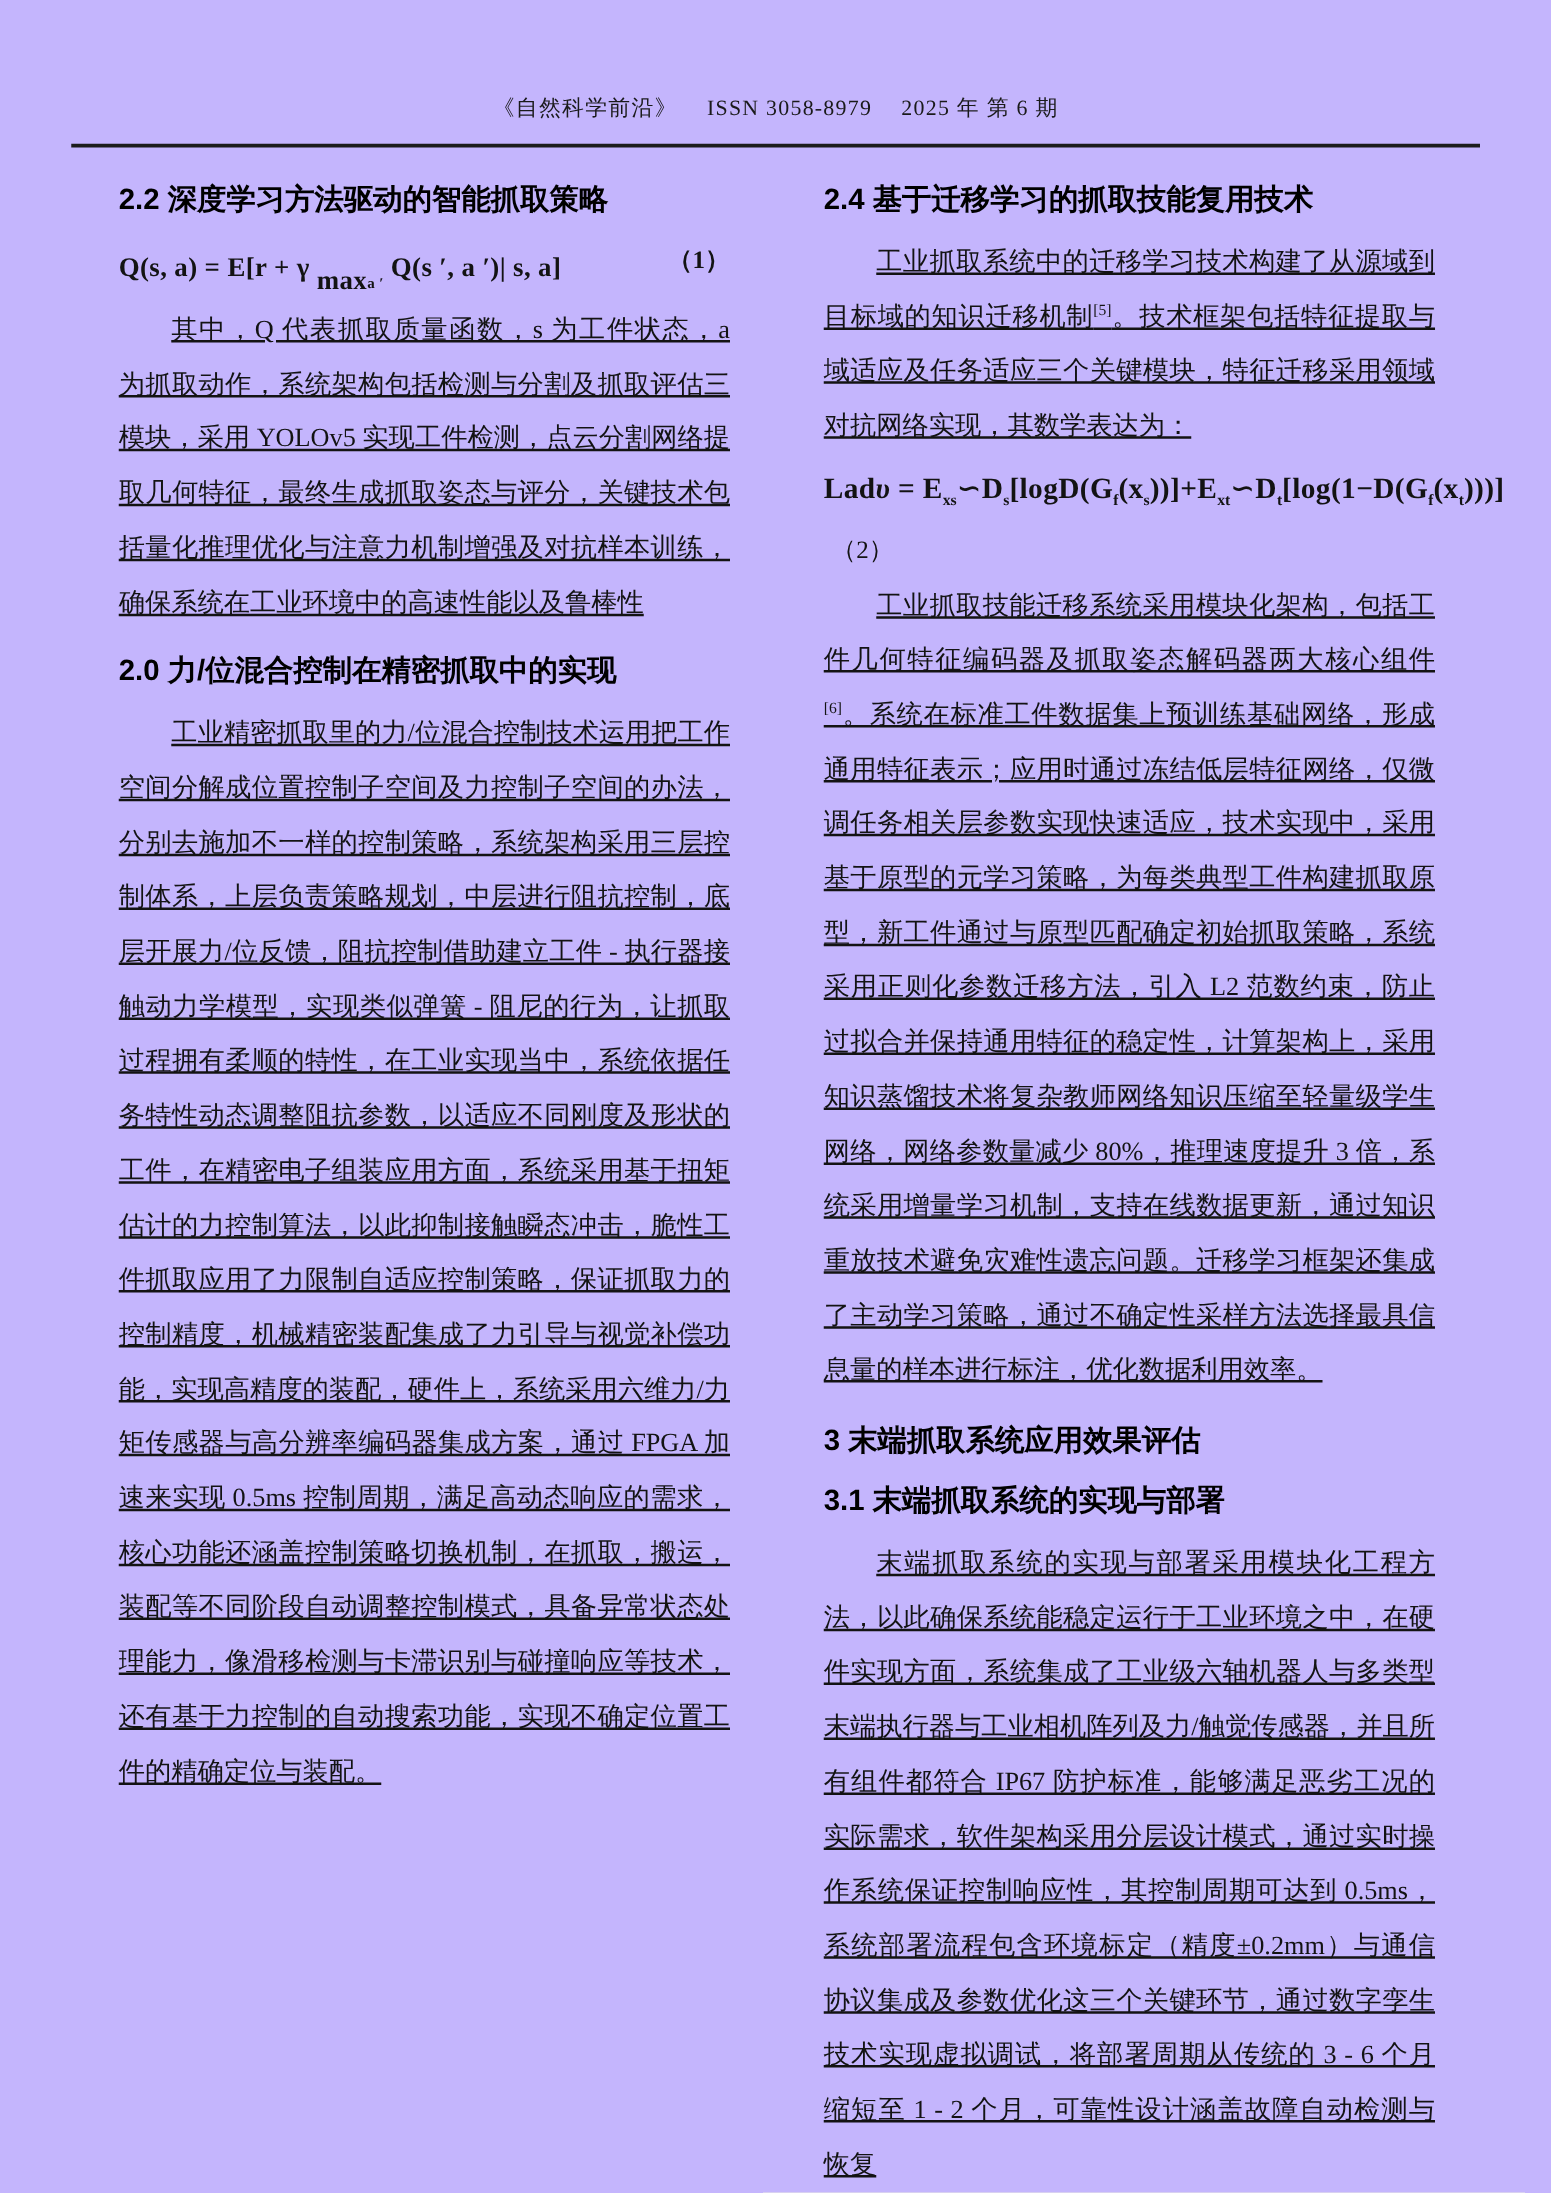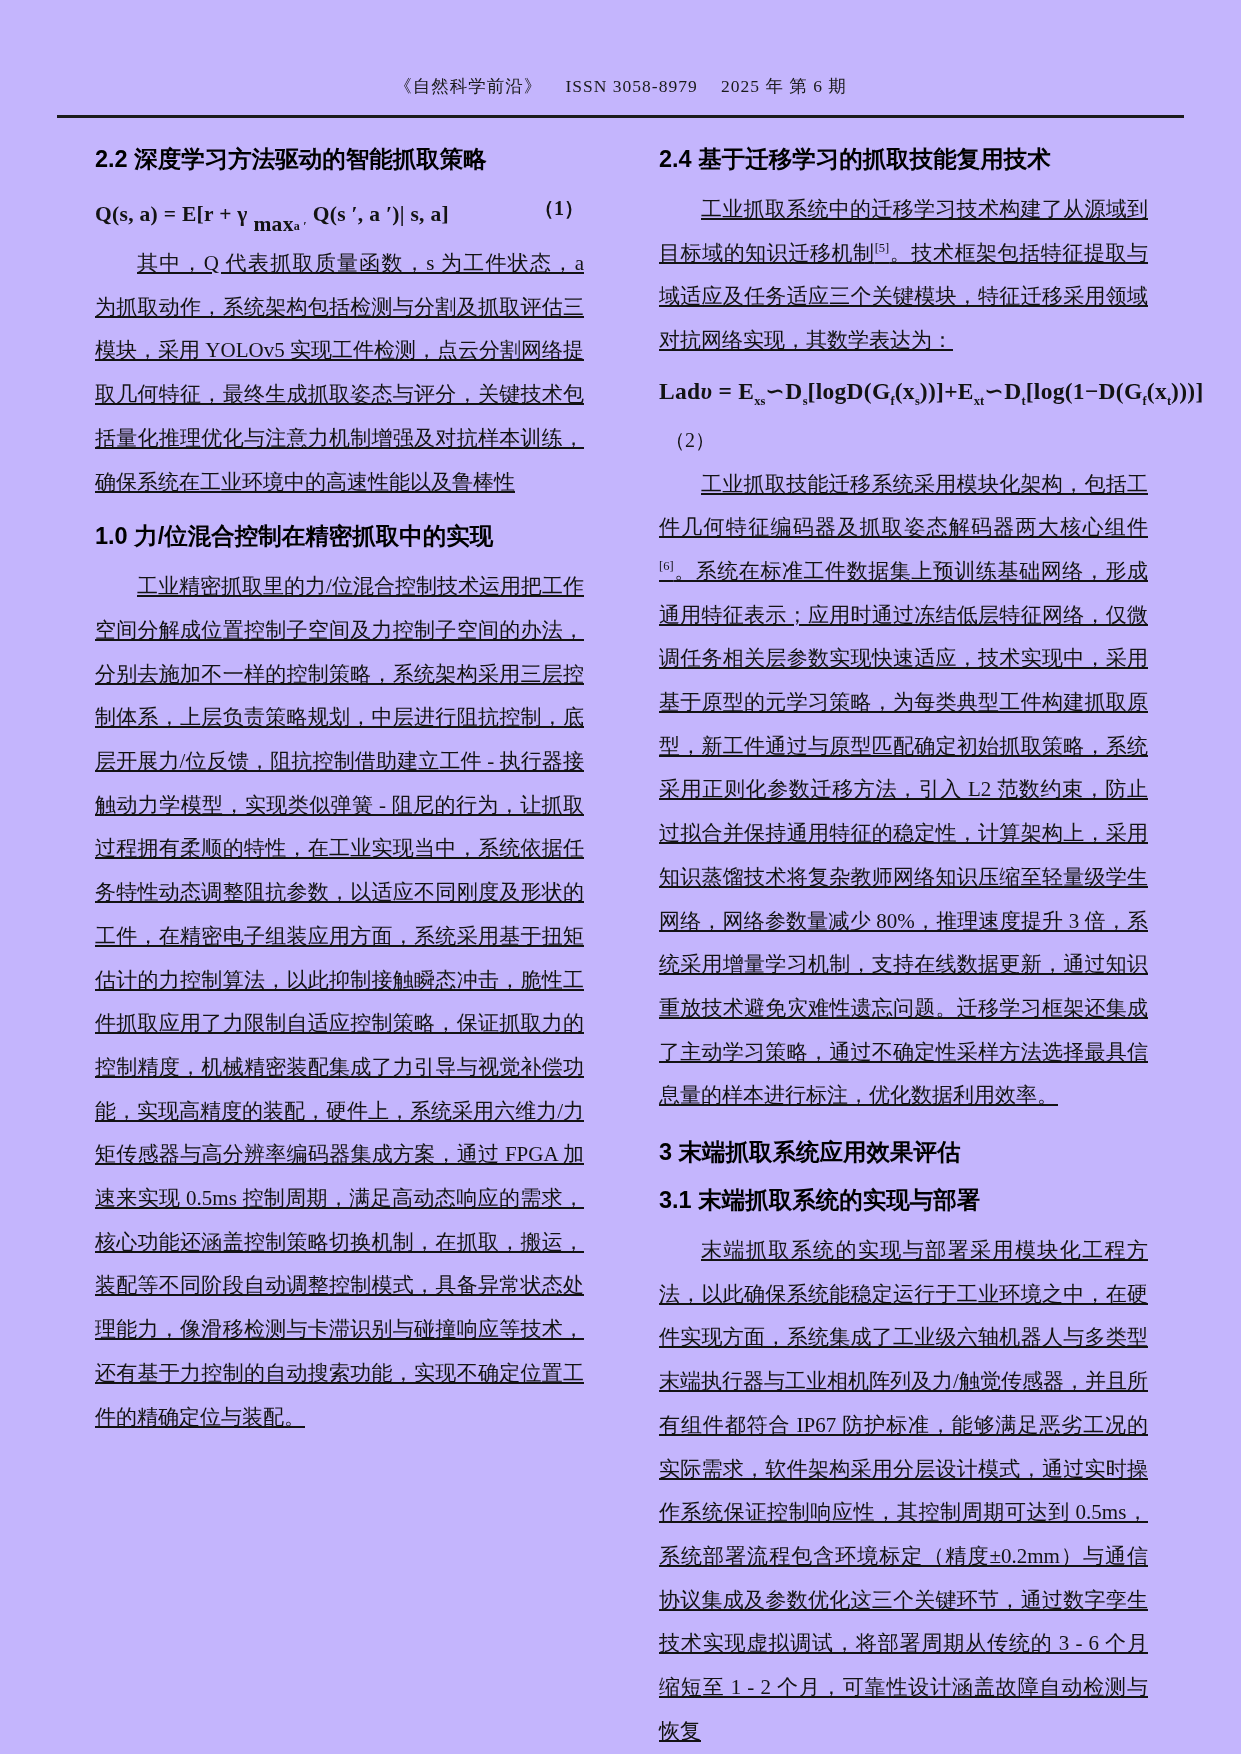--- a/index.html
+++ b/index.html
@@ -65,21 +65,21 @@
   <div class="col col-left" id="col-left">
       <div class="heading h2">2.2 深度学习方法驱动的智能抓取策略</div>
       <div class="equation">
         <span class="eq-body">Q(s,  a)  =  E[r  +  γ <span class="stack">
             <span class="stack-top">max</span>
             <span class="stack-bottom">a ′</span>
           </span>  Q(s ′, a ′)|  s, a]</span>
         <span class="eq-label">（1）</span>
       </div>
       <p class="para indent">其中，Q 代表抓取质量函数，s 为工件状态，a 为抓取动作，系统架构包括检测与分割及抓取评估三模块，采用 YOLOv5 实现工件检测，点云分割网络提取几何特征，最终生成抓取姿态与评分，关键技术包括量化推理优化与注意力机制增强及对抗样本训练，确保系统在工业环境中的高速性能以及鲁棒性</p>
-      <div class="heading h2">1.0 力/位混合控制在精密抓取中的实现</div>
+      <div class="heading h2">2.0 力/位混合控制在精密抓取中的实现</div>
       <p class="para indent">工业精密抓取里的力/位混合控制技术运用把工作空间分解成位置控制子空间及力控制子空间的办法，分别去施加不一样的控制策略，系统架构采用三层控制体系，上层负责策略规划，中层进行阻抗控制，底层开展力/位反馈，阻抗控制借助建立工件 - 执行器接触动力学模型，实现类似弹簧 - 阻尼的行为，让抓取过程拥有柔顺的特性，在工业实现当中，系统依据任务特性动态调整阻抗参数，以适应不同刚度及形状的工件，在精密电子组装应用方面，系统采用基于扭矩估计的力控制算法，以此抑制接触瞬态冲击，脆性工件抓取应用了力限制自适应控制策略，保证抓取力的控制精度，机械精密装配集成了力引导与视觉补偿功能，实现高精度的装配，硬件上，系统采用六维力/力矩传感器与高分辨率编码器集成方案，通过 FPGA 加速来实现 0.5ms 控制周期，满足高动态响应的需求，核心功能还涵盖控制策略切换机制，在抓取，搬运，装配等不同阶段自动调整控制模式，具备异常状态处理能力，像滑移检测与卡滞识别与碰撞响应等技术，还有基于力控制的自动搜索功能，实现不确定位置工件的精确定位与装配。</p>
     </div>
   <div class="col col-right" id="col-right">
       <div class="heading h2">2.4 基于迁移学习的抓取技能复用技术</div>
       <p class="para indent">工业抓取系统中的迁移学习技术构建了从源域到目标域的知识迁移机制<sup>[5]</sup>。技术框架包括特征提取与域适应及任务适应三个关键模块，特征迁移采用领域对抗网络实现，其数学表达为：</p>
       <div class="equation eq-wide">
         <span class="eq-body">Lad<i>υ</i> = E<sub>xs</sub>∽D<sub>s</sub>[logD(G<sub>f</sub>(x<sub>s</sub>))]+E<sub>xt</sub>∽D<sub>t</sub>[log(1−D(G<sub>f</sub>(x<sub>t</sub>)))]</span>
       </div>
       <div class="eq-label-below">（2）</div>
       <p class="para indent">工业抓取技能迁移系统采用模块化架构，包括工件几何特征编码器及抓取姿态解码器两大核心组件<sup>[6]</sup>。系统在标准工件数据集上预训练基础网络，形成通用特征表示；应用时通过冻结低层特征网络，仅微调任务相关层参数实现快速适应，技术实现中，采用基于原型的元学习策略，为每类典型工件构建抓取原型，新工件通过与原型匹配确定初始抓取策略，系统采用正则化参数迁移方法，引入 L2 范数约束，防止过拟合并保持通用特征的稳定性，计算架构上，采用知识蒸馏技术将复杂教师网络知识压缩至轻量级学生网络，网络参数量减少 80%，推理速度提升 3 倍，系统采用增量学习机制，支持在线数据更新，通过知识重放技术避免灾难性遗忘问题。迁移学习框架还集成了主动学习策略，通过不确定性采样方法选择最具信息量的样本进行标注，优化数据利用效率。</p>

